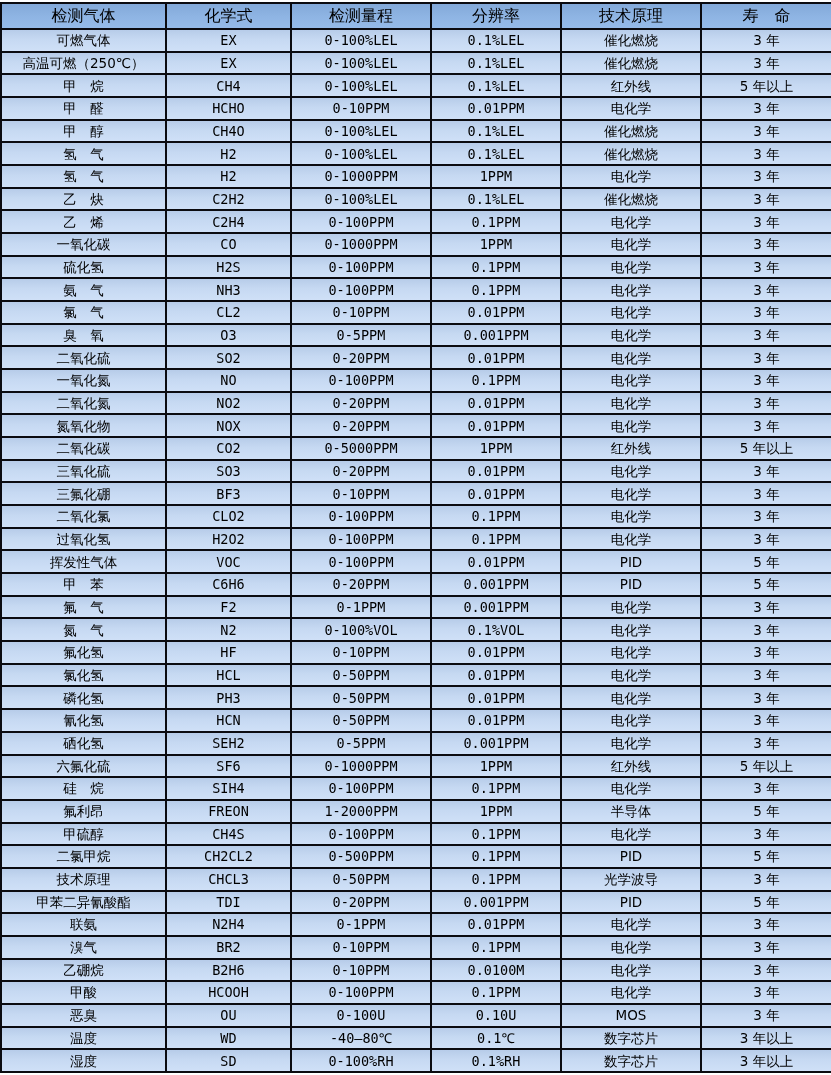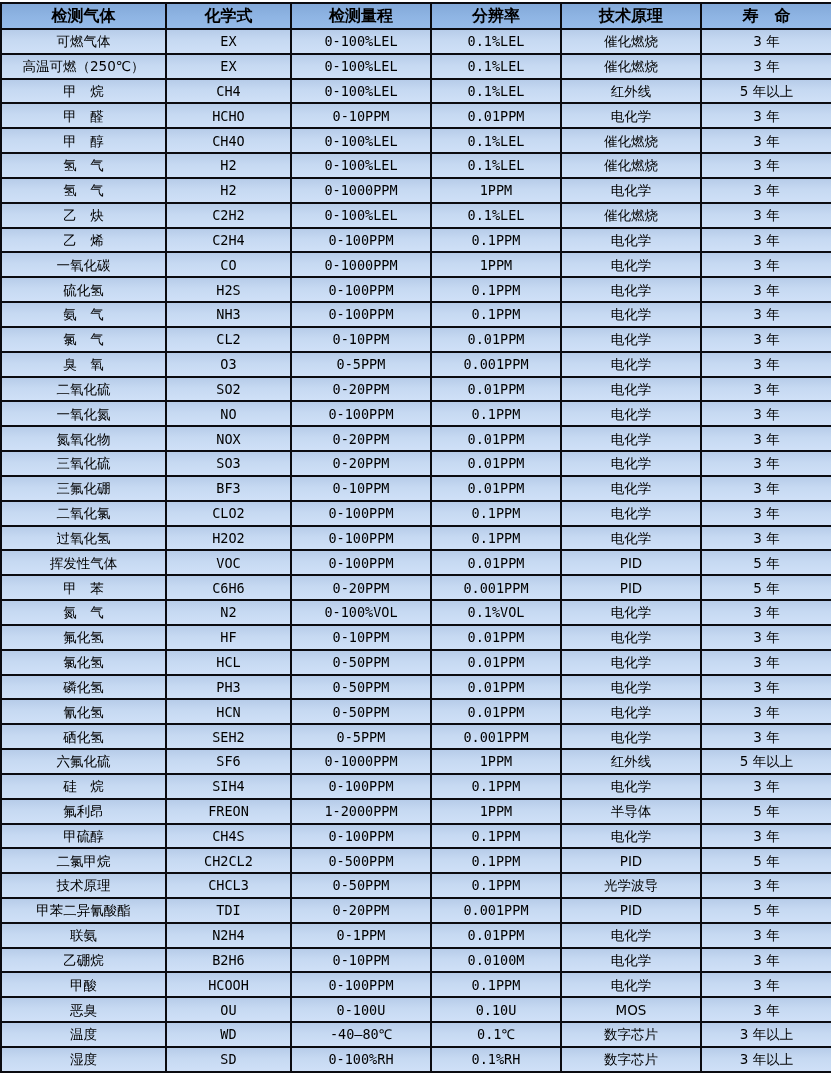--- a/index.html
+++ b/index.html
@@ -21,21 +21,21 @@
     text-align:center;
     vertical-align:middle;
     padding:0;
     overflow:hidden;
     white-space:nowrap;
     line-height:1.05;
   }
   table.spec th {
     background:linear-gradient(180deg,#83a9d9 0%,#8fb5e4 55%,#96bbe9 100%);
     font-size:16px;
-    font-weight:bold;
+    font-weight:normal;
     height:24px;
     margin-left:40px;
   }
   table.spec td {
     background:linear-gradient(180deg,#b7cce9 0%,#c6d9f2 45%,#cfe0f7 100%);
     font-size:13.5px;
   }
   td.latin {
     font-family:"DejaVu Sans Mono","Liberation Mono",monospace;
     font-size:12px;
@@ -190,26 +190,42 @@
   </tr>
         <tr>
     <td>一氧化氮</td>
     <td class="latin">NO</td>
     <td class="latin">0-100PPM</td>
     <td class="latin">0.1PPM</td>
     <td>电化学</td>
     <td class="life">3 年</td>
   </tr>
         <tr>
+    <td>二氧化氮</td>
+    <td class="latin">NO2</td>
+    <td class="latin">0-20PPM</td>
+    <td class="latin">0.01PPM</td>
+    <td>电化学</td>
+    <td class="life">3 年</td>
+  </tr>
+        <tr>
     <td>氮氧化物</td>
     <td class="latin">NOX</td>
     <td class="latin">0-20PPM</td>
     <td class="latin">0.01PPM</td>
     <td>电化学</td>
     <td class="life">3 年</td>
+  </tr>
+        <tr>
+    <td>二氧化碳</td>
+    <td class="latin">CO2</td>
+    <td class="latin">0-5000PPM</td>
+    <td class="latin">1PPM</td>
+    <td>红外线</td>
+    <td class="life">5 年以上</td>
   </tr>
         <tr>
     <td>三氧化硫</td>
     <td class="latin">SO3</td>
     <td class="latin">0-20PPM</td>
     <td class="latin">0.01PPM</td>
     <td>电化学</td>
     <td class="life">3 年</td>
   </tr>
         <tr>
@@ -244,20 +260,28 @@
     <td>PID</td>
     <td class="life">5 年</td>
   </tr>
         <tr>
     <td>甲　苯</td>
     <td class="latin">C6H6</td>
     <td class="latin">0-20PPM</td>
     <td class="latin">0.001PPM</td>
     <td>PID</td>
     <td class="life">5 年</td>
+  </tr>
+        <tr>
+    <td>氟　气</td>
+    <td class="latin">F2</td>
+    <td class="latin">0-1PPM</td>
+    <td class="latin">0.001PPM</td>
+    <td>电化学</td>
+    <td class="life">3 年</td>
   </tr>
         <tr>
     <td>氮　气</td>
     <td class="latin">N2</td>
     <td class="latin">0-100%VOL</td>
     <td class="latin">0.1%VOL</td>
     <td>电化学</td>
     <td class="life">3 年</td>
   </tr>
         <tr>
@@ -358,20 +382,28 @@
   </tr>
         <tr>
     <td>联氨</td>
     <td class="latin">N2H4</td>
     <td class="latin">0-1PPM</td>
     <td class="latin">0.01PPM</td>
     <td>电化学</td>
     <td class="life">3 年</td>
   </tr>
         <tr>
+    <td>溴气</td>
+    <td class="latin">BR2</td>
+    <td class="latin">0-10PPM</td>
+    <td class="latin">0.1PPM</td>
+    <td>电化学</td>
+    <td class="life">3 年</td>
+  </tr>
+        <tr>
     <td>乙硼烷</td>
     <td class="latin">B2H6</td>
     <td class="latin">0-10PPM</td>
     <td class="latin">0.0100M</td>
     <td>电化学</td>
     <td class="life">3 年</td>
   </tr>
         <tr>
     <td>甲酸</td>
     <td class="latin">HCOOH</td>

